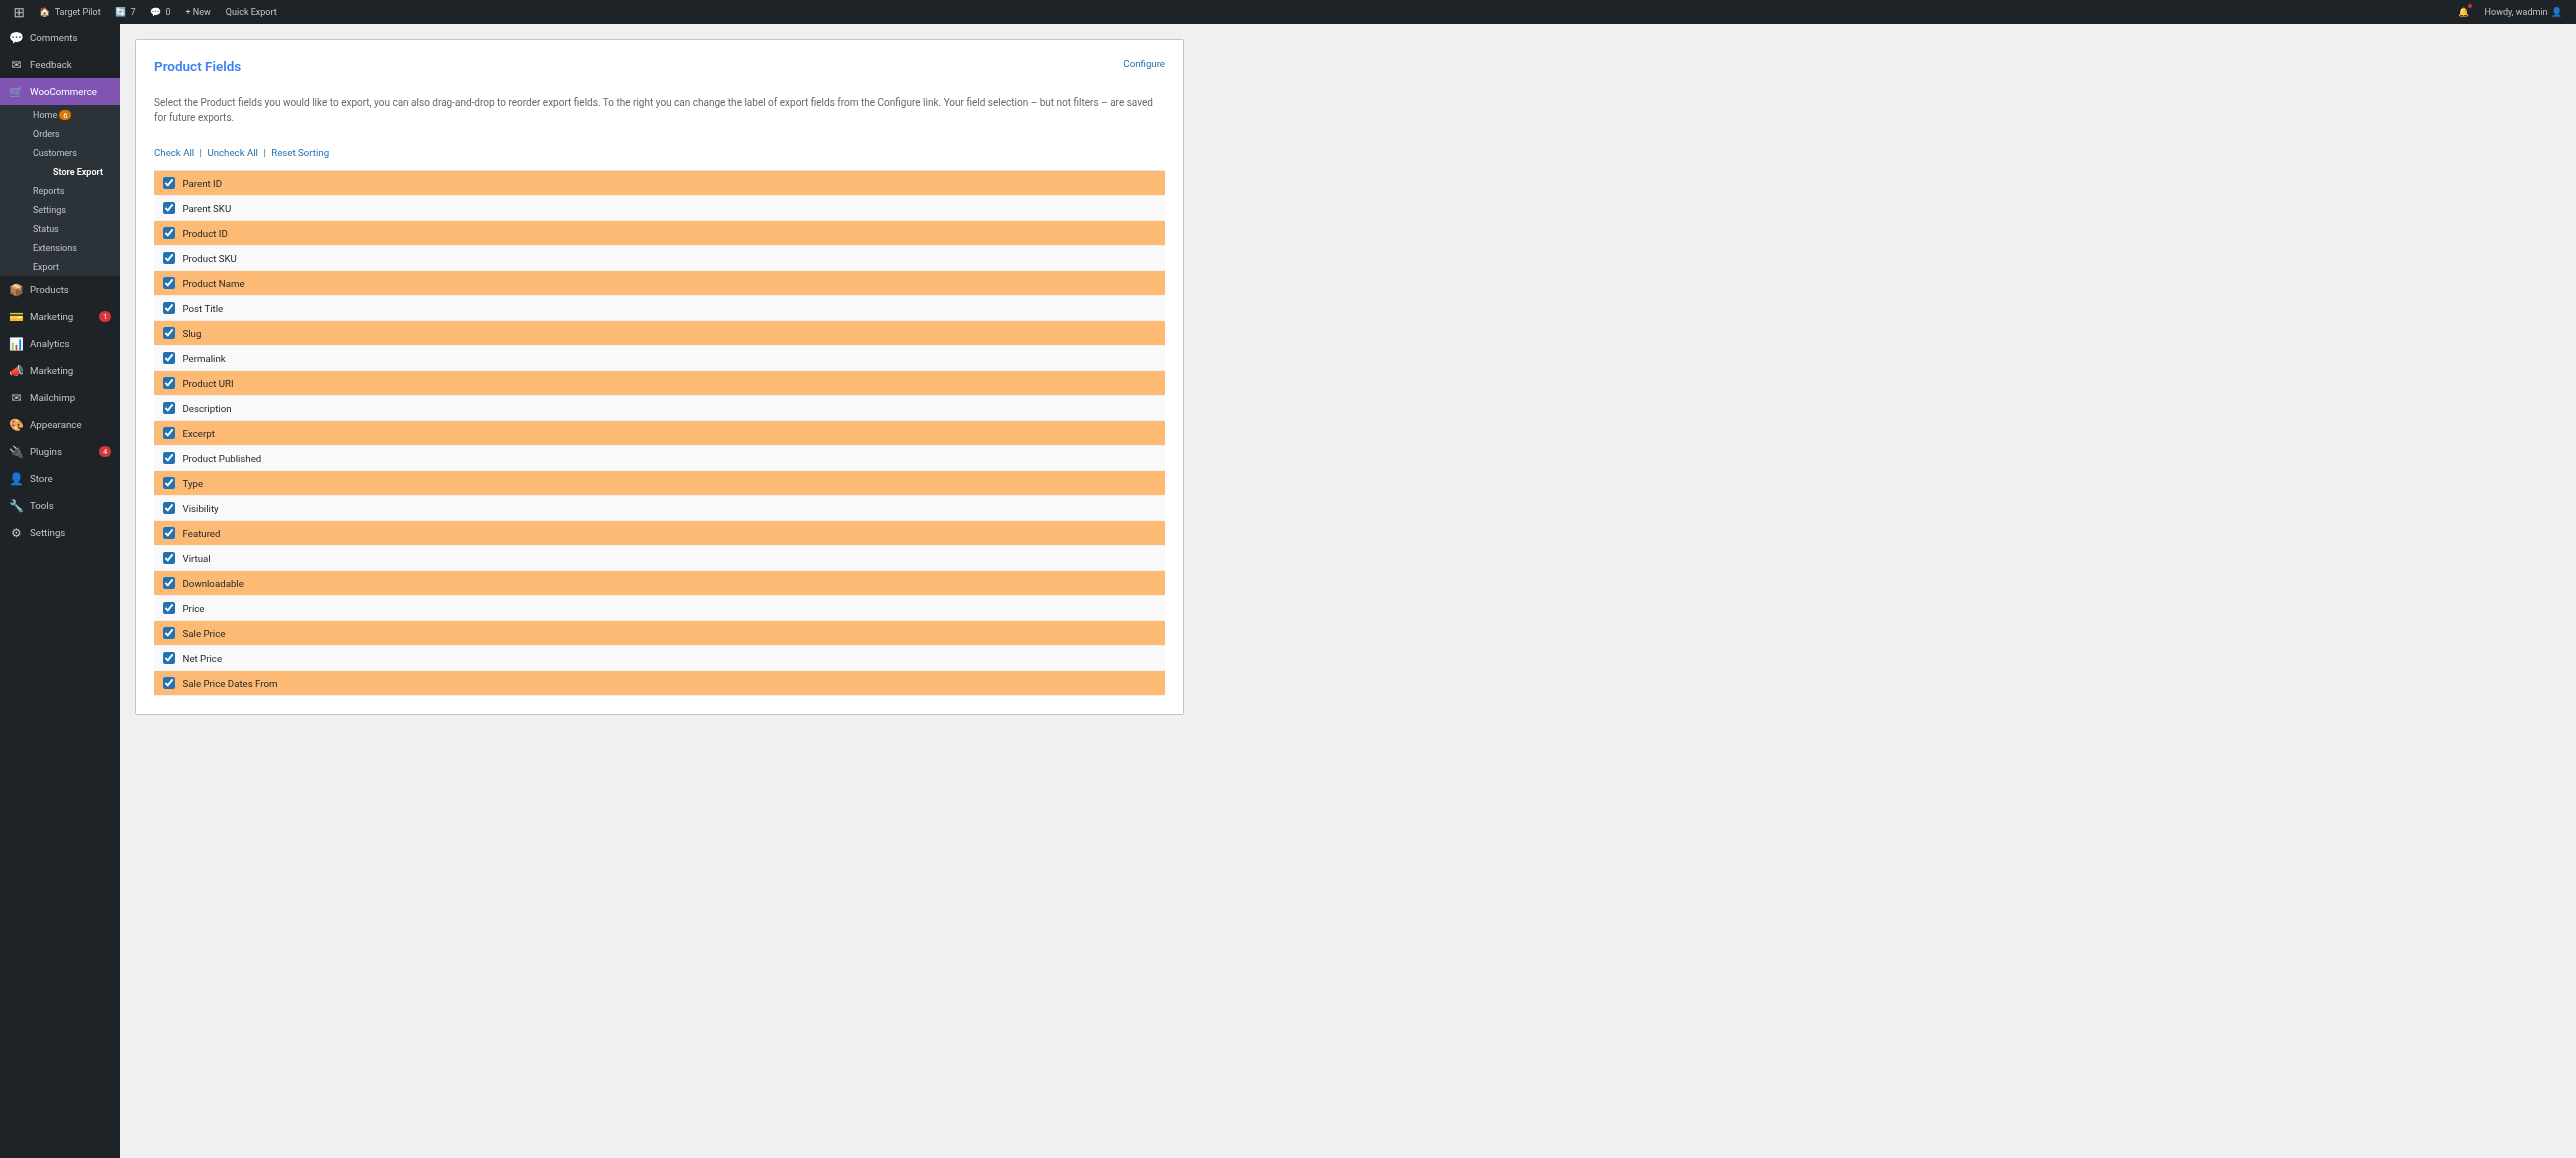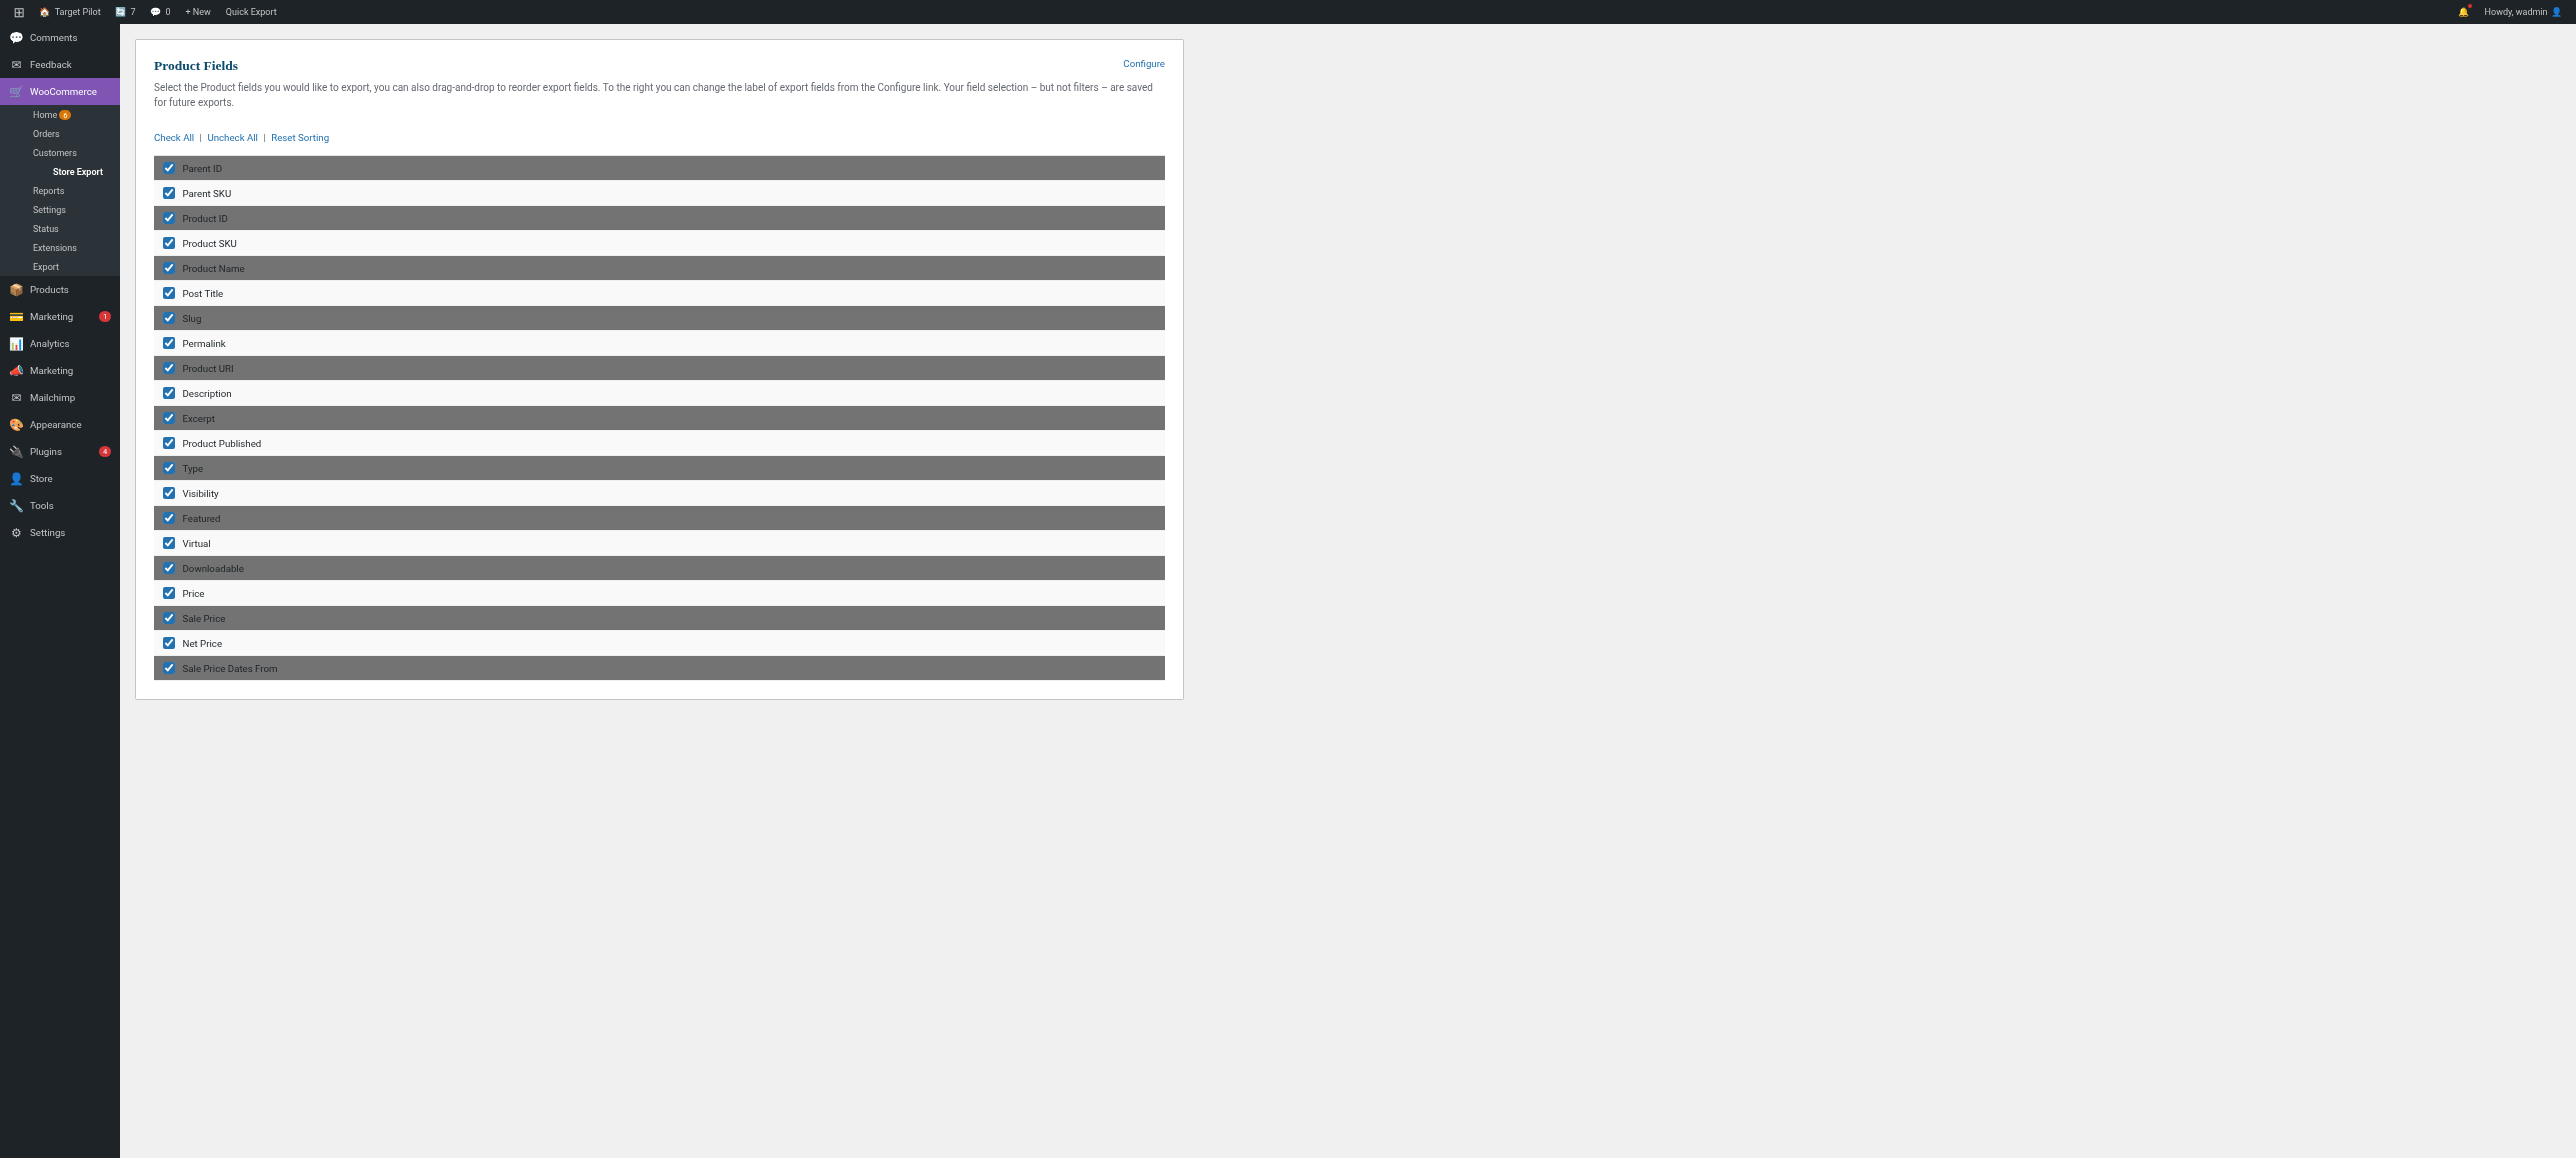--- a/index.html
+++ b/index.html
@@ -106,23 +106,22 @@
     .wrap {
       background: #fff;
       border: 0.7px solid #c3c4c7;
       border-radius: 1.5px;
       padding: 18px;
       max-width: 1049px;
     }
     .page-title {
       font-size: 13.5px;
       font-weight: 600;
-      color: #0c4a6e;
-      margin-bottom: 6px;
-      font-family: Liberation Serif, serif;
+      color: #3b82f6;
+      margin-bottom: 21px;
     }
     .page-description {
       color: #646970;
       font-size: 10px;
       margin-bottom: 22px;
       line-height: 1.5;
     }
     .configure-link {
       float: right;
       color: #2271b1;
@@ -143,21 +142,21 @@
 
     .field-list {
       border-top: 0.7px solid #e2e4e7;
     }
     .field-row {
       display: flex;
       align-items: center;
       gap: 7.5px;
       padding: 6px 9px;
       border-bottom: 0.7px solid #f0f0f1;
-      background: #737373;
+      background: #fdba74;
       cursor: grab;
     }
     .field-row:nth-child(even) { background: #f9f9f9; }
     .field-checkbox {
       width: 12px;
       height: 12px;
       accent-color: #2271b1;
       cursor: pointer;
       flex-shrink: 0;
     }

